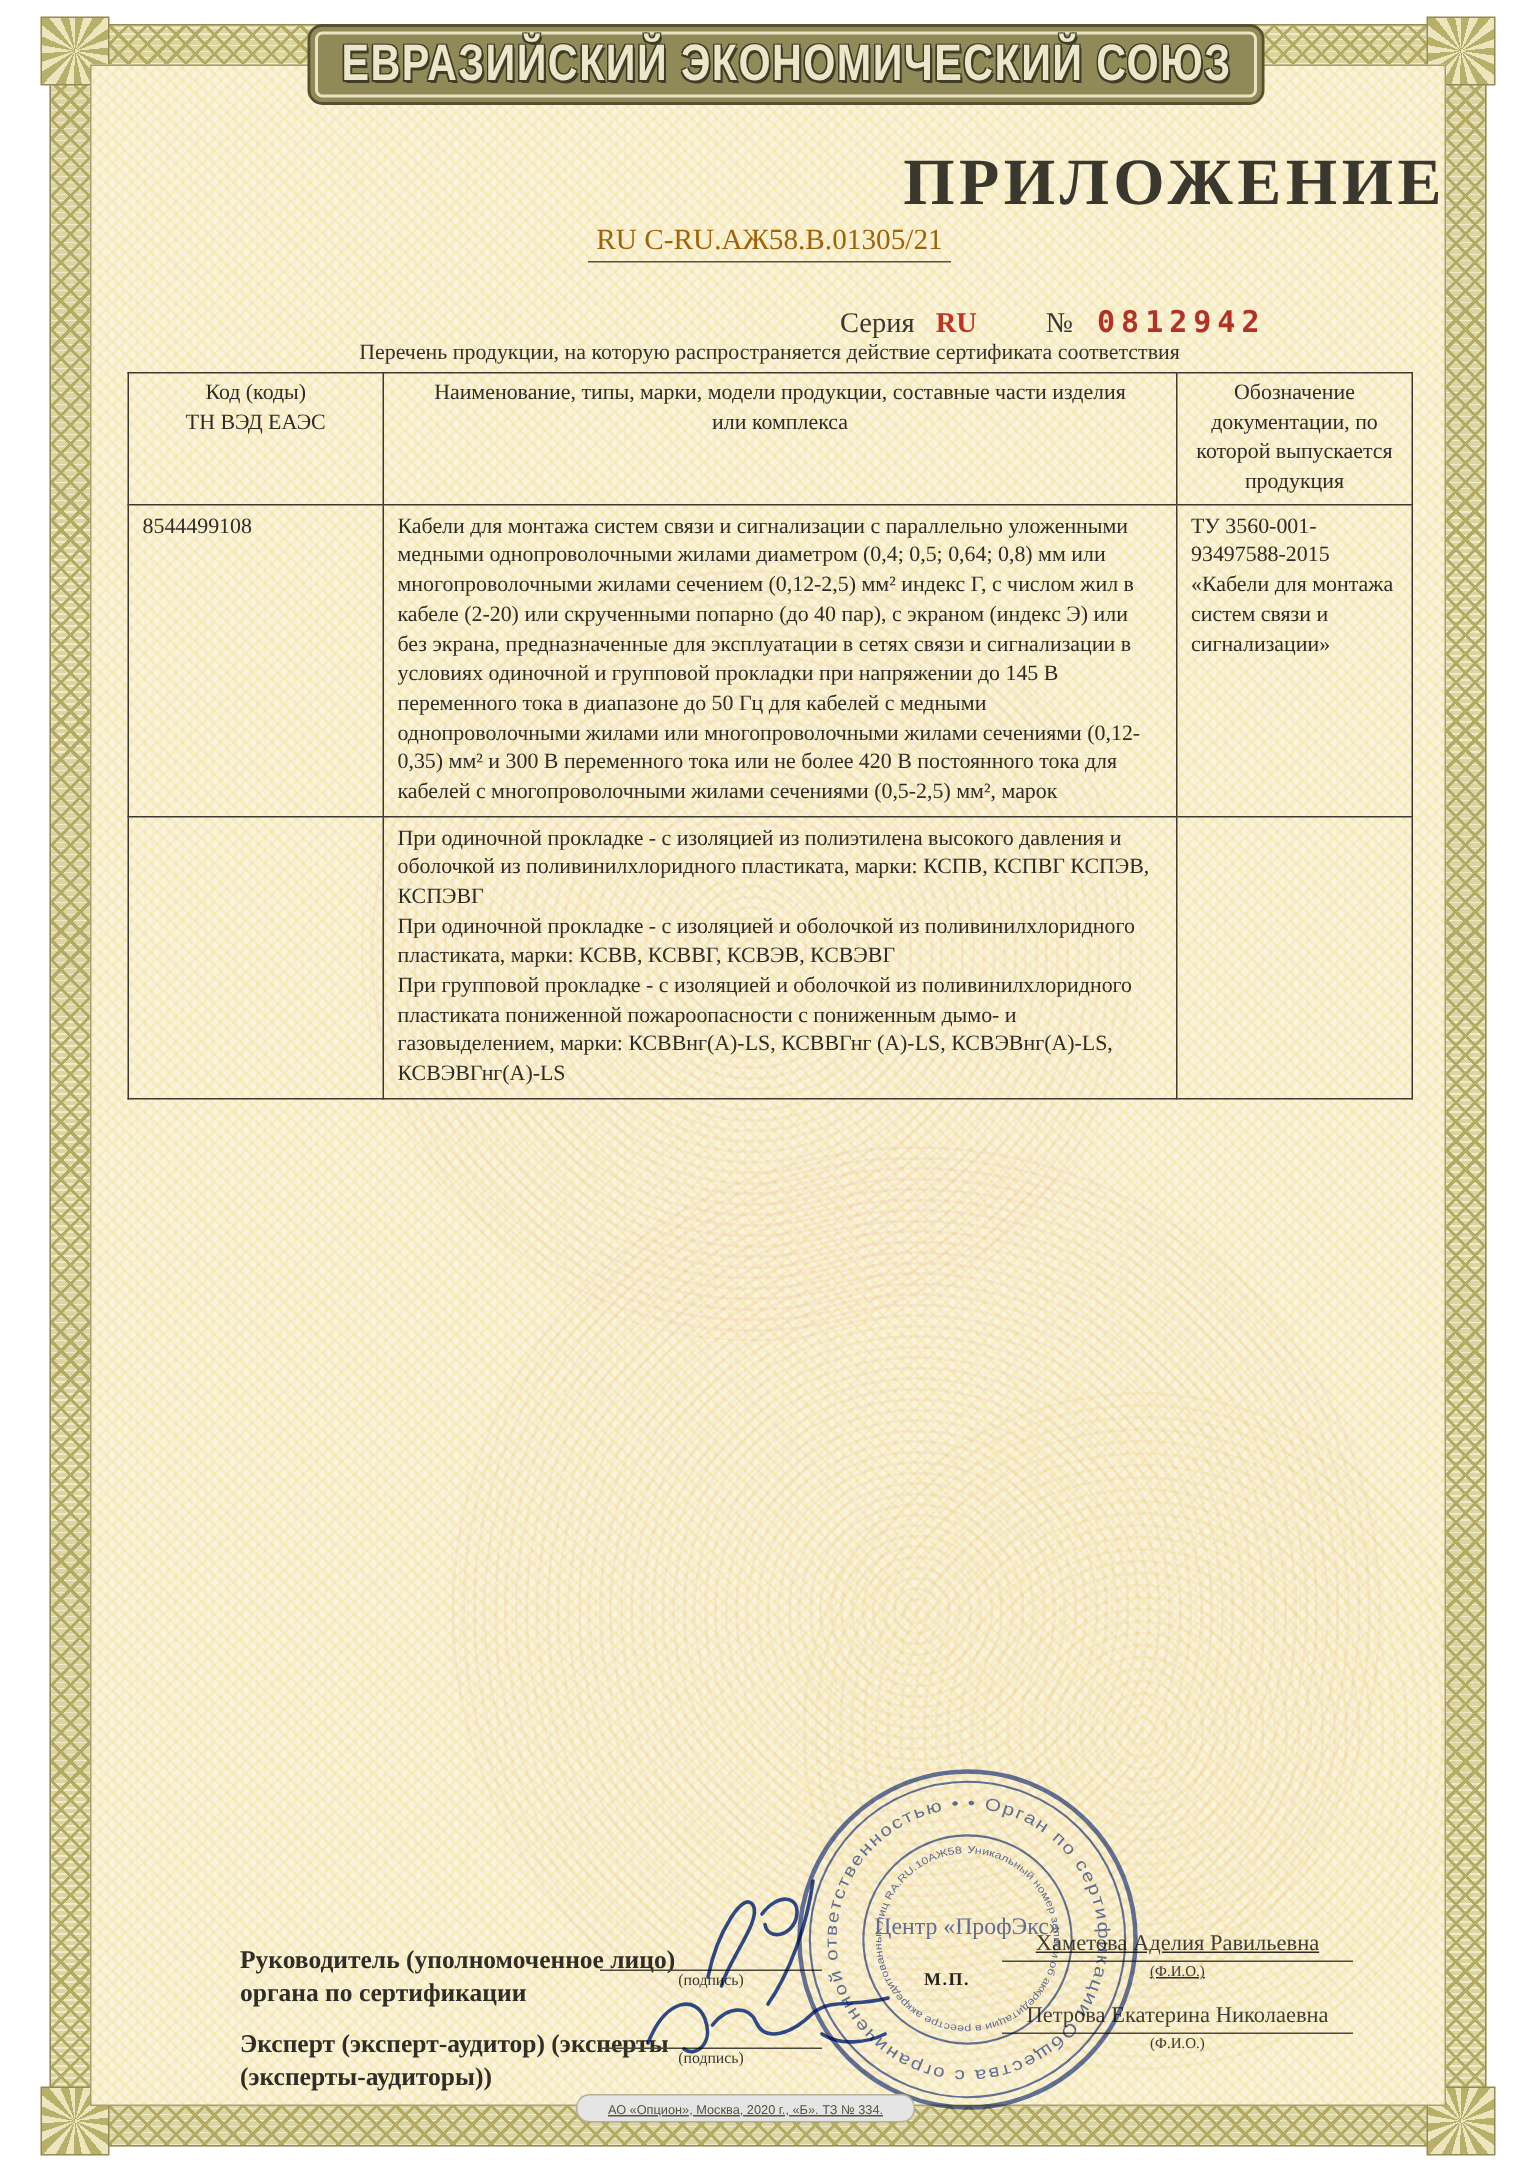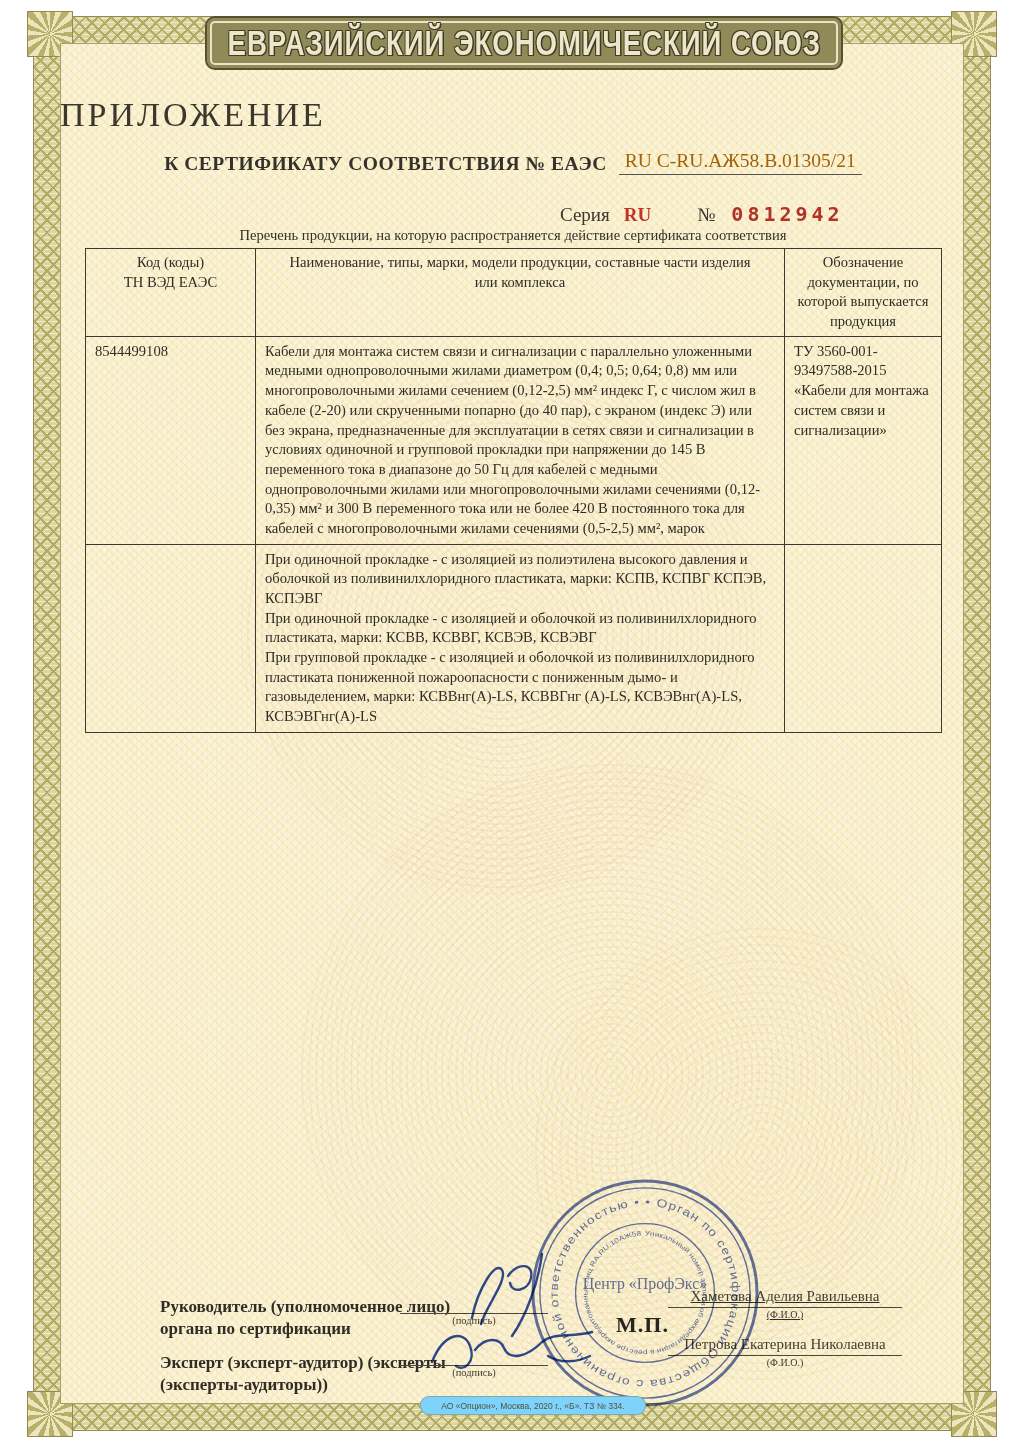--- a/index.html
+++ b/index.html
@@ -39,22 +39,22 @@
 
   
   .banner{position:absolute;left:205px;top:16px;width:634px;height:50px;background:#8f8a58;
     border:2px solid #55502f;border-radius:10px;display:flex;align-items:center;justify-content:center;
     box-shadow:inset 0 0 0 3px #8f8a58, inset 0 0 0 5px #e9e4c6;}
   .banner span{font-family:"Liberation Sans","DejaVu Sans",sans-serif;font-weight:bold;font-size:29px;
     letter-spacing:1px;color:#ece7cb;white-space:nowrap;transform:scale(.95,1.18);
     text-shadow:1.5px 1.5px 0 #403d26,-1px -1px 0 #403d26,1px -1px 0 #403d26,-1px 1px 0 #403d26;}
 
   
-  .title{position:absolute;left:60px;top:96px;width:904px;text-align:left;
-    font-size:34px;font-weight:normal;letter-spacing:3px;color:#3a382e;}
+  .title{position:absolute;left:60px;top:96px;width:904px;text-align:right;
+    font-size:44px;font-weight:bold;letter-spacing:3px;color:#3a382e;}
   .certline{position:absolute;left:85px;top:150px;width:856px;display:flex;
     justify-content:center;align-items:flex-end;gap:12px;}
   .certline .lbl{font-size:19.5px;font-weight:bold;letter-spacing:.5px;color:#34322a;white-space:nowrap;}
   .certline .num{font-size:19.5px;color:#a16207;border-bottom:1.5px solid #55524a;
     padding:0 6px 2px 6px;white-space:nowrap;}
   .seriesline{position:absolute;left:560px;top:190px;width:360px;display:flex;align-items:baseline;font-size:19px;}
   .seriesline .s-label{color:#3a382e;margin-right:14px;}
   .seriesline .s-value{color:#c23327;font-weight:bold;margin-right:46px;}
   .seriesline .s-no{color:#3a382e;margin-right:16px;}
   .seriesline .s-num{color:#b23228;font-family:"DejaVu Sans Mono","Liberation Mono",monospace;
@@ -75,26 +75,26 @@
   .role{position:absolute;font-size:17px;font-weight:bold;color:#2f2d26;line-height:1.3;}
   .role1{left:160px;top:1296px;width:300px;}
   .role2{left:160px;top:1352px;width:330px;}
   .sigline{position:absolute;width:148px;border-top:1.2px solid #4a483c;text-align:center;
     font-size:10.5px;color:#3b392f;padding-top:1px;}
   .sig1{left:400px;top:1313px;} .sig2{left:400px;top:1365px;}
   .fio{position:absolute;width:250px;text-align:center;}
   .fio .nm{font-size:15px;color:#3f3d33;white-space:nowrap;}
   .fio .ln{border-top:1.2px solid #4a483c;margin:2px 8px 0 8px;font-size:10px;color:#3b392f;padding-top:1px;}
   .fio1{left:660px;top:1288px;text-decoration:underline;} .fio2{left:660px;top:1336px;}
-  .mp{position:absolute;left:616px;top:1312px;font-size:22px;font-weight:bold;color:#26241e;letter-spacing:1px;}
+  .mp{position:absolute;left:616px;top:1312px;font-size:12px;font-weight:bold;color:#26241e;letter-spacing:1px;}
   .stamp{position:absolute;left:526px;top:1174px;width:238px;height:238px;opacity:.82;mix-blend-mode:multiply;}
   .handsig{position:absolute;mix-blend-mode:multiply;}
-  .imprint{position:absolute;left:420px;top:1396px;width:224px;height:17px;background:#7dd3fc;
+  .imprint{position:absolute;left:384px;top:1396px;width:224px;height:17px;background:#e5e5e5;
     border:1px solid #87805083;border-radius:9px;display:flex;align-items:center;justify-content:center;
-    font-family:"Liberation Sans","DejaVu Sans",sans-serif;font-size:8.5px;color:#55513c;z-index:5;white-space:nowrap;}
+    font-family:"Liberation Sans","DejaVu Sans",sans-serif;font-size:8.5px;color:#55513c;z-index:5;white-space:nowrap;text-decoration:underline;}
 </style>
 </head>
 <body>
 
 <div class="page">
 
   <div class="frame frame-top"></div>
   <div class="frame frame-bottom"></div>
   <div class="frame frame-left"></div>
   <div class="frame frame-right"></div>
@@ -108,21 +108,20 @@
     <div class="wmark w2"></div>
     <div class="wmark w3"></div>
   </div>
 
   <div class="banner">
     <span>ЕВРАЗИЙСКИЙ ЭКОНОМИЧЕСКИЙ СОЮЗ</span>
   </div>
 
   <div class="title">ПРИЛОЖЕНИЕ</div>
   <div class="certline">
-    <span class="lbl">К СЕРТИФИКАТУ СООТВЕТСТВИЯ № ЕАЭС</span>
     <span class="num">RU C-RU.АЖ58.В.01305/21</span>
   </div>
   <div class="seriesline">
     <span class="s-label">Серия</span>
     <span class="s-value">RU</span>
     <span class="s-no">№</span>
     <span class="s-num">0812942</span>
   </div>
   <div class="intro">Перечень продукции, на которую распространяется действие сертификата соответствия</div>
 

